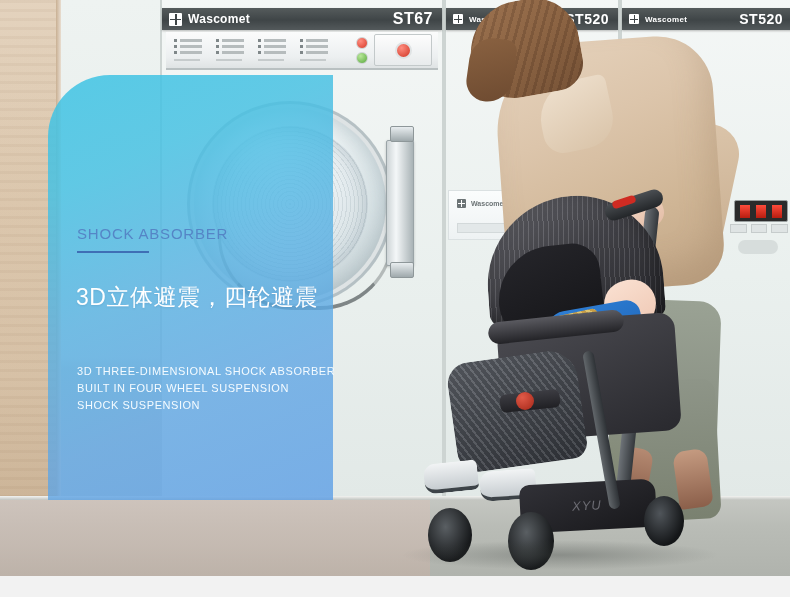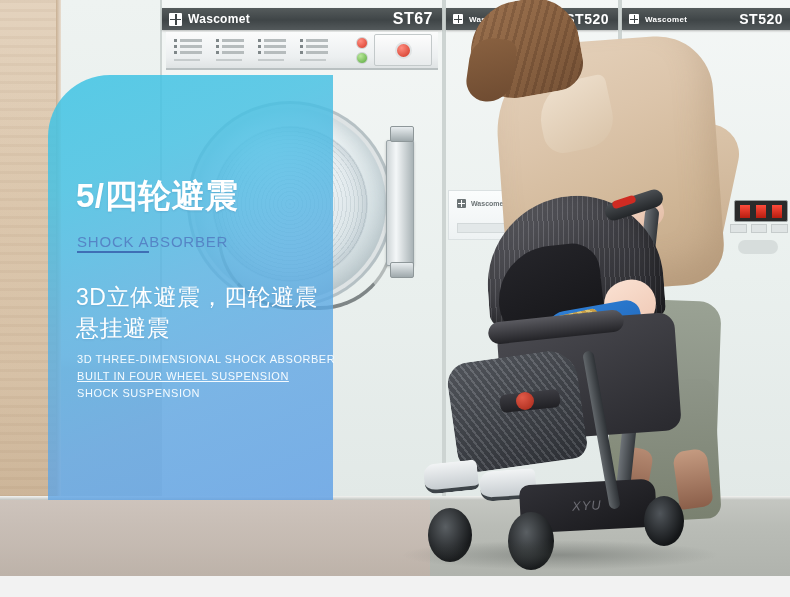--- a/index.html
+++ b/index.html
@@ -399,43 +399,44 @@
   .panel-body{position:relative;width:100%;height:100%;}
 
   .headline{
     position:absolute;left:28px;top:104px;
     color:#ffffff;font-size:33px;font-weight:bold;
     letter-spacing:.5px;line-height:1;
     text-shadow:0 1px 2px rgba(40,90,140,.18);
     white-space:nowrap;
   }
   .subhead{
-    position:absolute;left:29px;top:158px;
+    position:absolute;left:29px;top:150px;
     color:#5585c6;font-size:15px;letter-spacing:.8px;
     white-space:nowrap;
   }
   .rule{
     position:absolute;left:29px;top:176px;width:72px;height:2px;
     background:#3f6fb5;
   }
   .cn-line{
     position:absolute;left:28px;
     color:#ffffff;font-size:23px;line-height:1.32;
     letter-spacing:.5px;white-space:nowrap;
     text-shadow:0 1px 2px rgba(40,90,140,.15);
   }
   .cn-1{top:207px;}
   .cn-2{top:238px;}
   .en-line{
     position:absolute;left:29px;
     color:#f4fbff;font-size:11px;letter-spacing:.55px;
     white-space:nowrap;
+    margin-top:12px;
   }
   .en-1{top:278px;}
-  .en-2{top:295px;text-decoration:underline;}
+  .en-2{top:295px;}
   .en-3{top:312px;}
 
   
   .bottom-strip{
     position:absolute;left:0;top:576px;width:790px;height:21px;
     background:#f2f2f2;
   }
 </style>
 </head>
 <body>
@@ -614,25 +615,23 @@
     <div class="subject s-handle"></div>
     <div class="subject s-handle-red"></div>
     <div class="subject s-wheel1"></div>
     <div class="subject s-wheel2"></div>
     <div class="subject s-wheel3"></div>
     <div class="shadow"></div>
   </div>
 
   <div class="panel">
     <div class="panel-body">
-      <div class="headline">5/四轮避震</div>
       <div class="subhead">SHOCK ABSORBER</div>
       <div class="rule"></div>
       <div class="cn-line cn-1">3D立体避震，四轮避震</div>
-      <div class="cn-line cn-2">悬挂避震</div>
       <div class="en-line en-1">3D THREE-DIMENSIONAL SHOCK ABSORBER</div>
       <div class="en-line en-2">BUILT IN FOUR WHEEL SUSPENSION</div>
       <div class="en-line en-3">SHOCK SUSPENSION</div>
     </div>
   </div>
 
   <div class="bottom-strip"></div>
 </div>
 
 </body></html>

